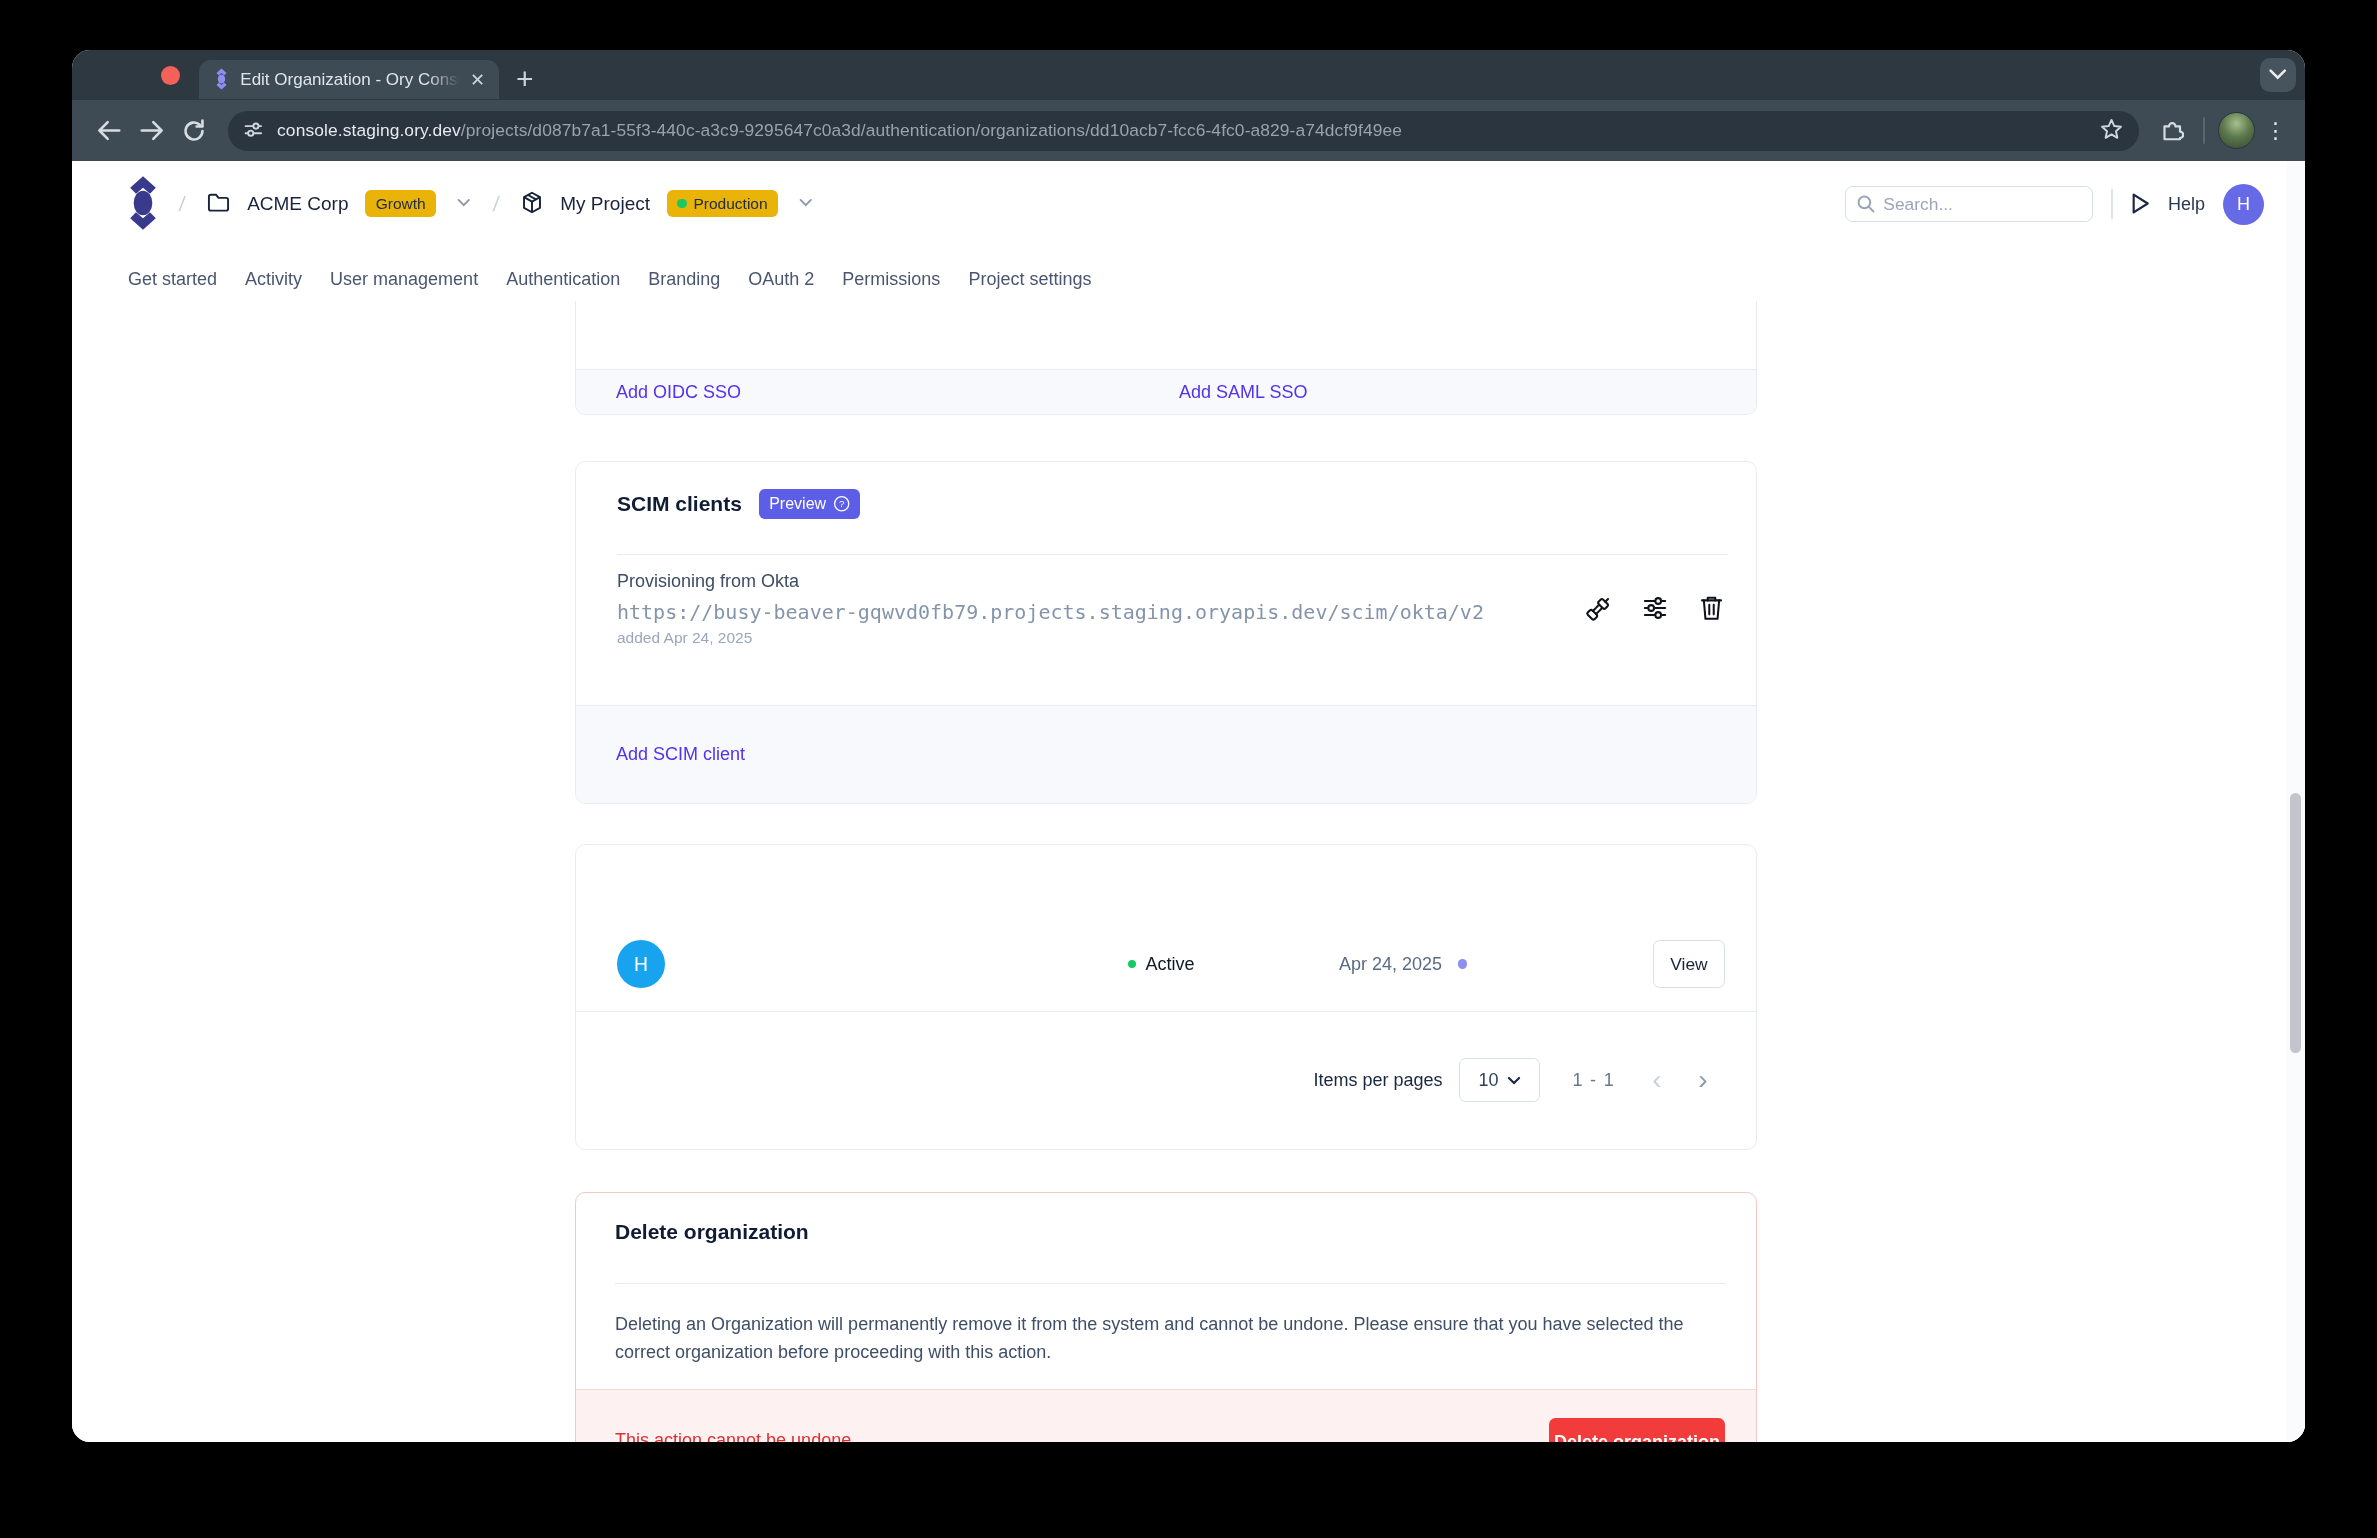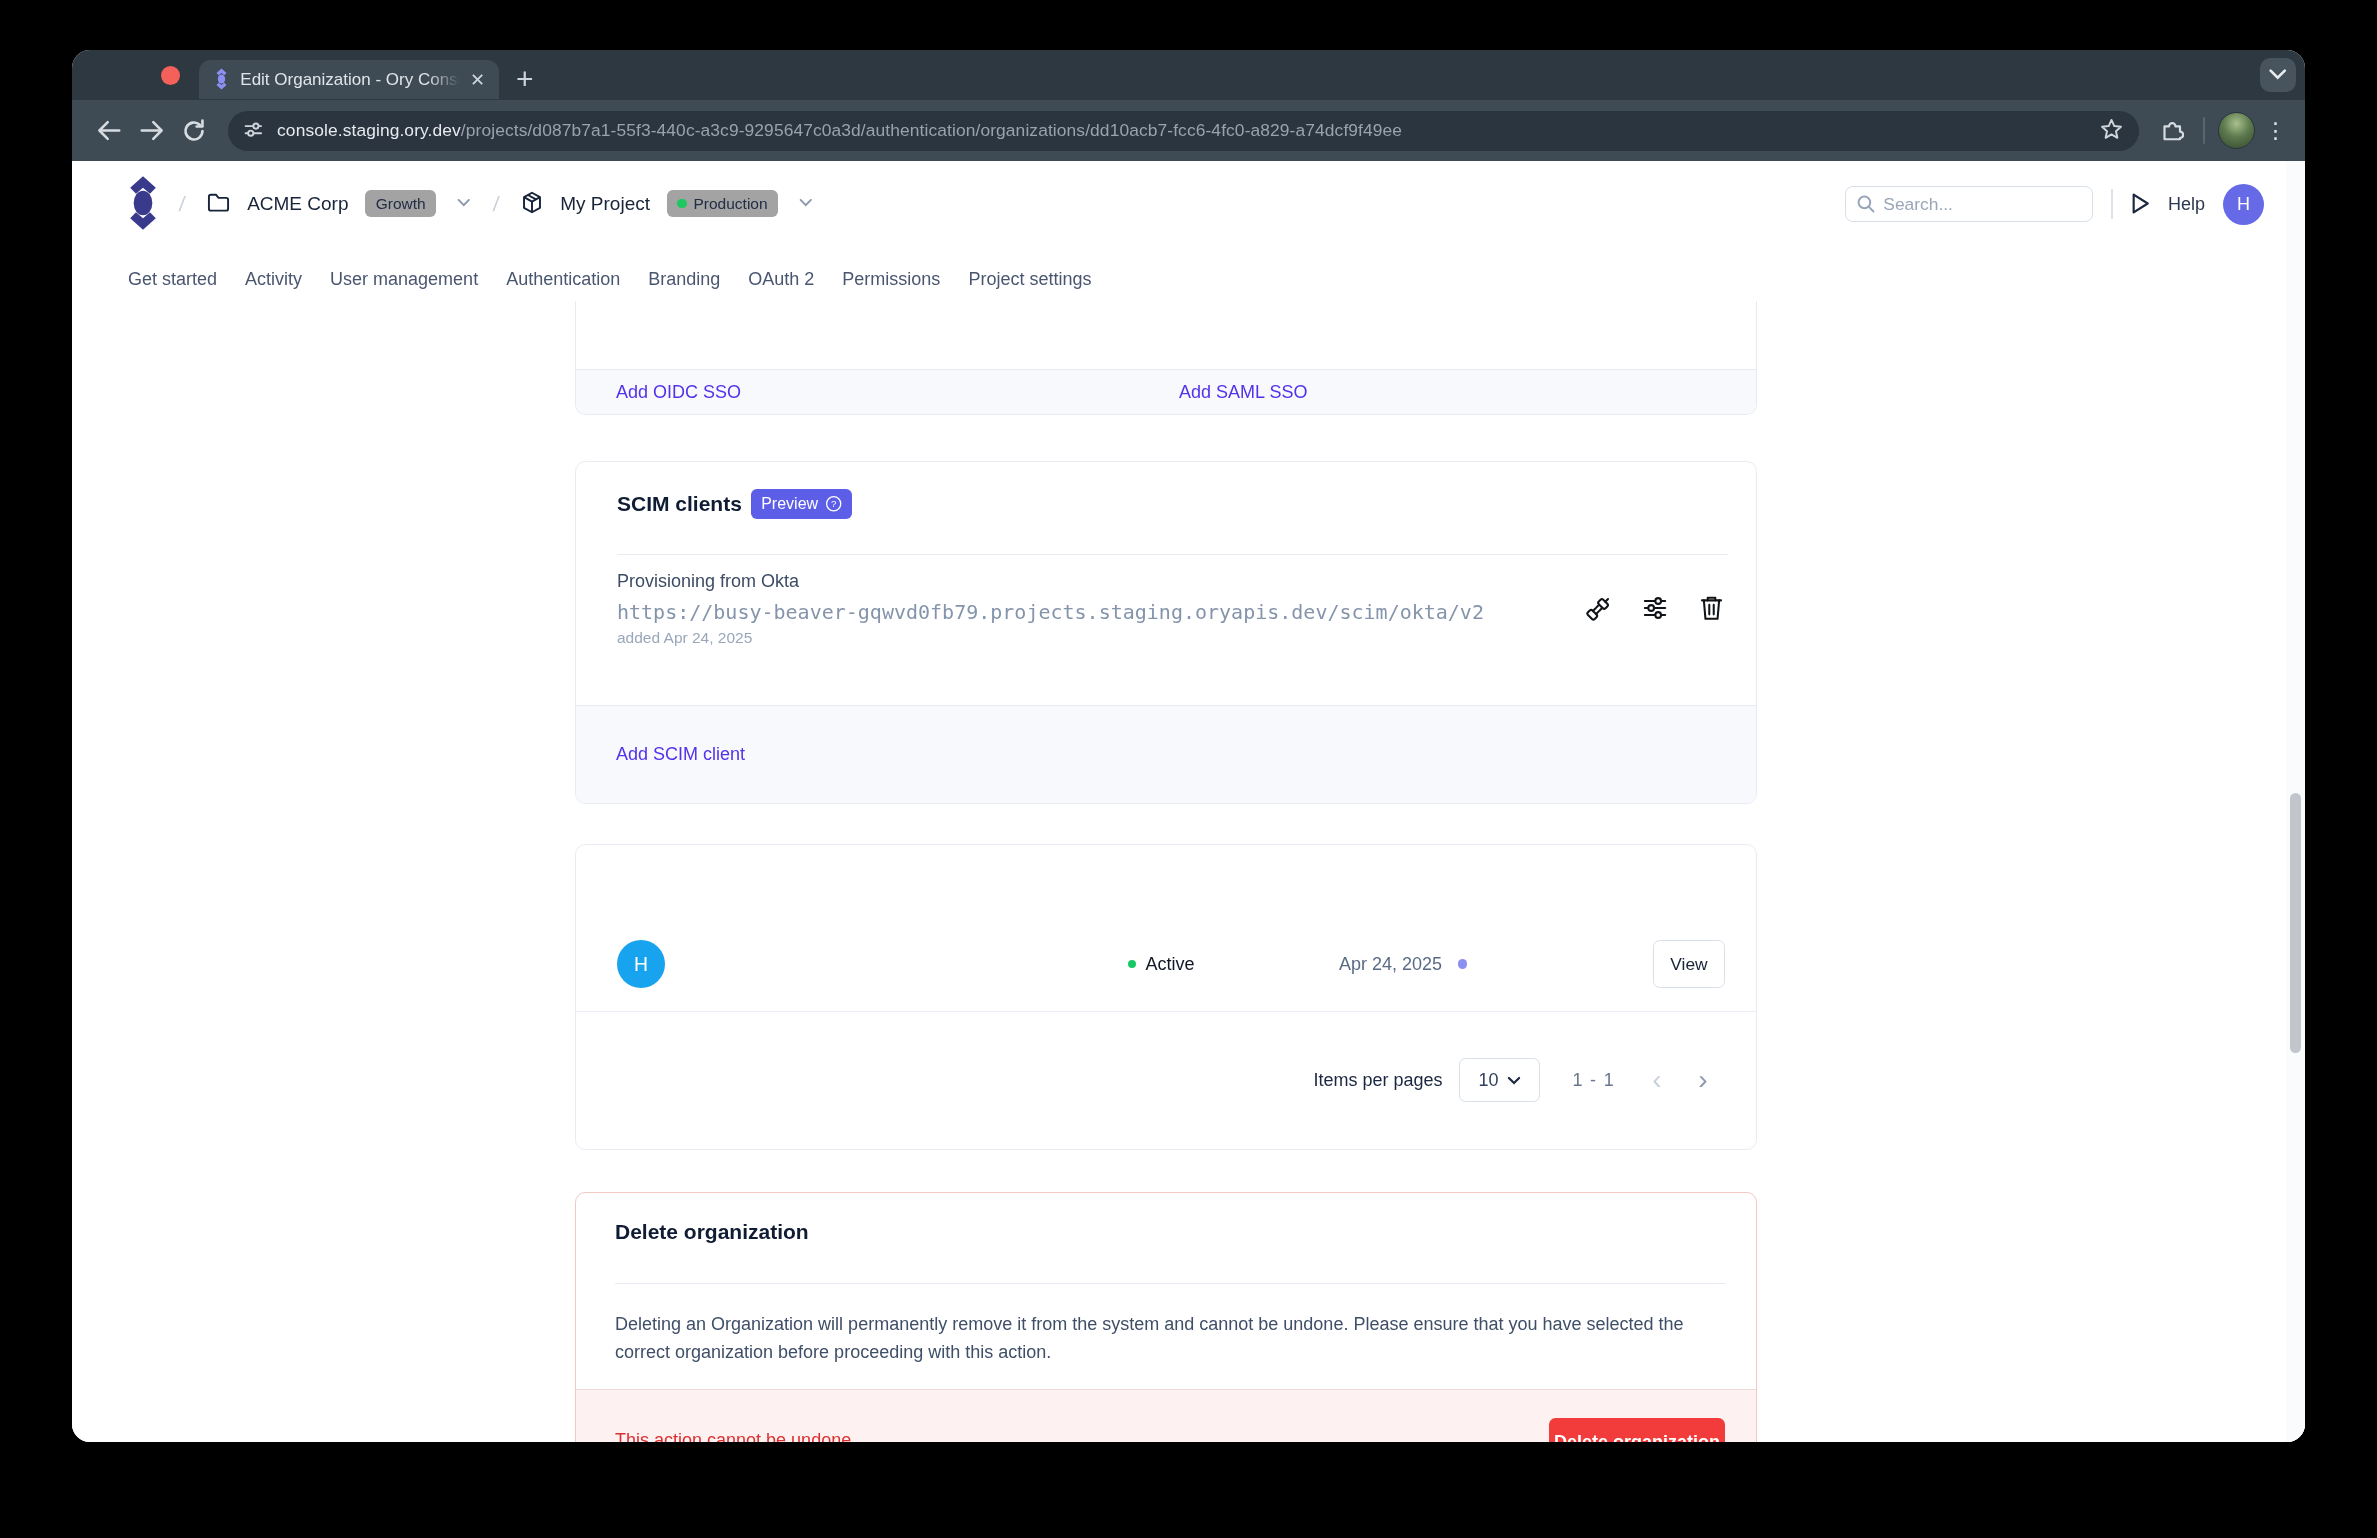--- a/index.html
+++ b/index.html
@@ -33,21 +33,21 @@
   .profile-photo{width:37px;height:37px;border-radius:50%;flex:0 0 auto;
        background:radial-gradient(circle at 50% 30%,#a9c08e 0%,#5d7a4e 45%,#33472e 100%);border:1.3px solid #2b353f;}
   .kebab{color:#e3e7ea;font-size:22px;line-height:22px;width:28px;text-align:center;flex:0 0 auto;}
 
   
   .app{position:absolute;left:0;top:111px;right:0;bottom:0;background:#fff;}
   .appheader{position:absolute;left:0;top:0;right:0;height:140px;background:#fff;}
   .crumbs{position:absolute;left:57px;top:22px;height:41px;display:flex;align-items:center;gap:17px;}
   .crumb-name{font-size:19px;color:#18243a;font-weight:500;white-space:nowrap;}
   .slash{color:#c7d0dd;font-size:20.7px;font-weight:300;transform:skewX(-6deg);padding:0 5.2px;}
-  .badge{background:#a3a3a3;border-radius:5.8px;padding:4.5px 10.3px;font-size:15.5px;color:#222d44;
+  .badge{background:#eab308;border-radius:5.8px;padding:4.5px 10.3px;font-size:15.5px;color:#222d44;
          display:flex;align-items:center;gap:6.5px;white-space:nowrap;}
   .dot-green{width:9.7px;height:9.7px;border-radius:50%;background:#1bc960;}
   .caret{margin-left:2.6px;display:flex;}
   .tools{position:absolute;right:41px;top:23px;height:40px;display:flex;align-items:center;gap:18px;}
   .searchbox{position:relative;width:248px;height:36px;}
   .searchbox input{width:100%;height:100%;border:1.3px solid #d7dee9;border-radius:7.8px;outline:none;
          padding:0 10.3px 0 37px;font-size:17.4px;color:#33425c;font-family:inherit;background:#fff;}
   .searchbox input::placeholder{color:#9aa5b8;}
   .searchbox svg{position:absolute;left:10.3px;top:8.4px;}
   .hsep{width:1.3px;height:30px;background:#dbe2ec;}
@@ -63,21 +63,21 @@
   .card-footer{position:absolute;left:0;right:0;bottom:0;background:#f7f9fc;border-top:1.3px solid #e8ecf2;
          border-radius:0 0 9px 9px;display:flex;align-items:center;}
   .link{color:#5431ea;font-size:18px;font-weight:500;white-space:nowrap;cursor:pointer;}
 
   .card-sso{top:-52px;height:166px;border-top:none;border-radius:0 0 10.3px 10.3px;}
   .card-sso .card-footer{height:45px;}
   .sso-link-oidc{position:absolute;left:40px;}
   .sso-link-saml{position:absolute;left:603px;}
 
   .card-scim{top:160px;height:343px;}
-  .scim-head{position:absolute;left:41px;top:27px;display:flex;align-items:center;gap:9px;}
+  .scim-head{position:absolute;left:41px;top:27px;display:flex;align-items:center;gap:17px;}
   .card-title{font-size:21px;font-weight:700;color:#0f1c33;}
   .pill{background:#5c5ee8;color:#fff;border-radius:5.8px;height:30px;padding:0 10.3px;font-size:16px;
         display:flex;align-items:center;gap:6.5px;}
   .divider{position:absolute;left:41px;right:28px;height:1.3px;background:#e8ecf2;}
   .scim-divider{top:92px;}
   .client-name{position:absolute;left:41px;top:109px;font-size:18px;font-weight:500;color:#3c4c64;}
   .client-url{position:absolute;left:41px;top:138px;font-size:20px;color:#8494ab;
         font-family:"DejaVu Sans Mono","Liberation Mono",monospace;}
   .client-added{position:absolute;left:41px;top:167px;font-size:15.5px;color:#9aa6ba;}
   .scim-icons{position:absolute;right:31px;top:132px;display:flex;gap:28px;}

